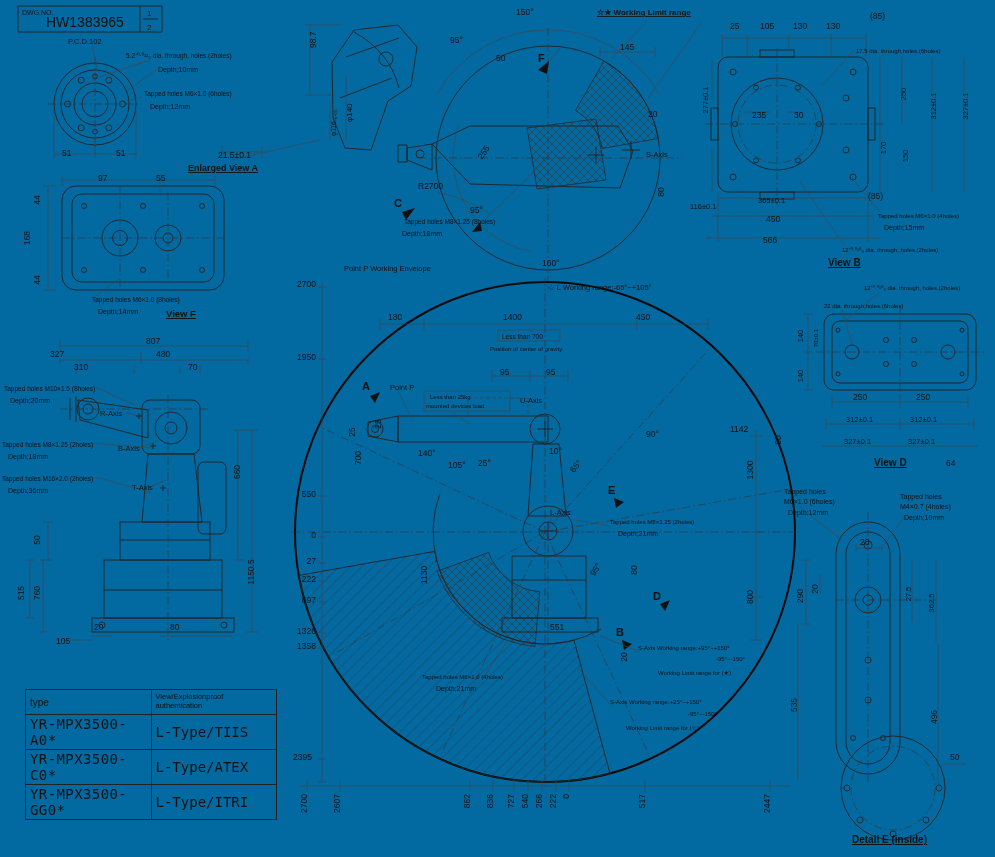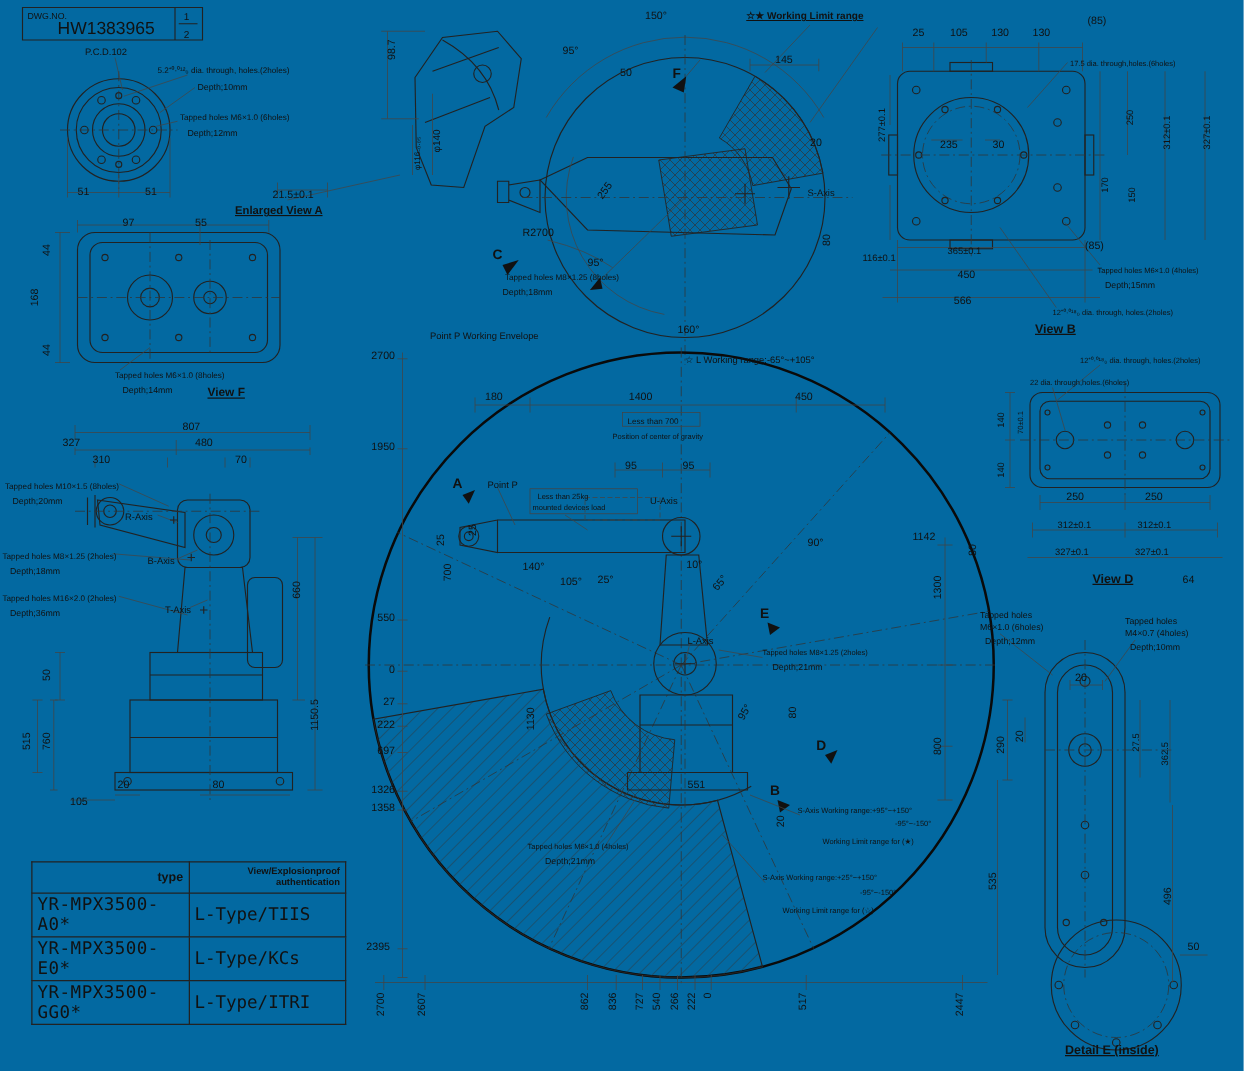--- a/index.html
+++ b/index.html
@@ -9,21 +9,21 @@
   svg text{font-family:"Liberation Sans",sans-serif;fill:#111}
   .ln{stroke:#222;stroke-width:0.9;fill:none}
   .thk{stroke:#0a0a0a;stroke-width:2;fill:none}
   .dash{stroke:#333;stroke-width:0.6;fill:none;stroke-dasharray:8 3 1.5 3}
   .dim{stroke:#444;stroke-width:0.6;fill:none}
   .hfill{fill:url(#hatch);stroke:#222;stroke-width:0.9}
   .xfill{fill:url(#xhatch);stroke:#222;stroke-width:0.7}
   .type-table{position:absolute;left:25px;top:689px;width:252px}
   .type-table table{border-collapse:collapse;width:100%;table-layout:fixed}
   .type-table th,.type-table td{border:1.6px solid #222;padding:1px 4px;color:#111}
-  .type-table th{font-weight:bold;text-align:right;font-size:10px;height:22px}
+  .type-table th{font-weight:normal;text-align:left;font-size:10px;height:22px}
   .type-table th:last-child{font-size:7.5px;line-height:1.15}
   .type-table td{height:15px}
   .type-table td:first-child{font-family:"DejaVu Sans Mono",monospace;font-size:14px;letter-spacing:.4px}
   .type-table td:last-child{font-family:"DejaVu Sans Mono",monospace;font-size:14px}
 </style>
 </head>
 <body>
 
 <div class="stage">
 <svg width="995" height="857" viewBox="0 0 995 857">
@@ -437,22 +437,22 @@
           <span>authentication</span>
         </th>
       </tr>
     </thead>
     <tbody id="type-rows">
           <tr>
             <td>YR-MPX3500-A0*</td>
             <td>L-Type/TIIS</td>
           </tr>
           <tr>
-            <td>YR-MPX3500-E0*</td>
-            <td>L-Type/KCs</td>
+            <td>YR-MPX3500-C0*</td>
+            <td>L-Type/ATEX</td>
           </tr>
           <tr>
             <td>YR-MPX3500-GG0*</td>
             <td>L-Type/ITRI</td>
           </tr>
         </tbody>
   </table>
 </div>
 </div>
 

